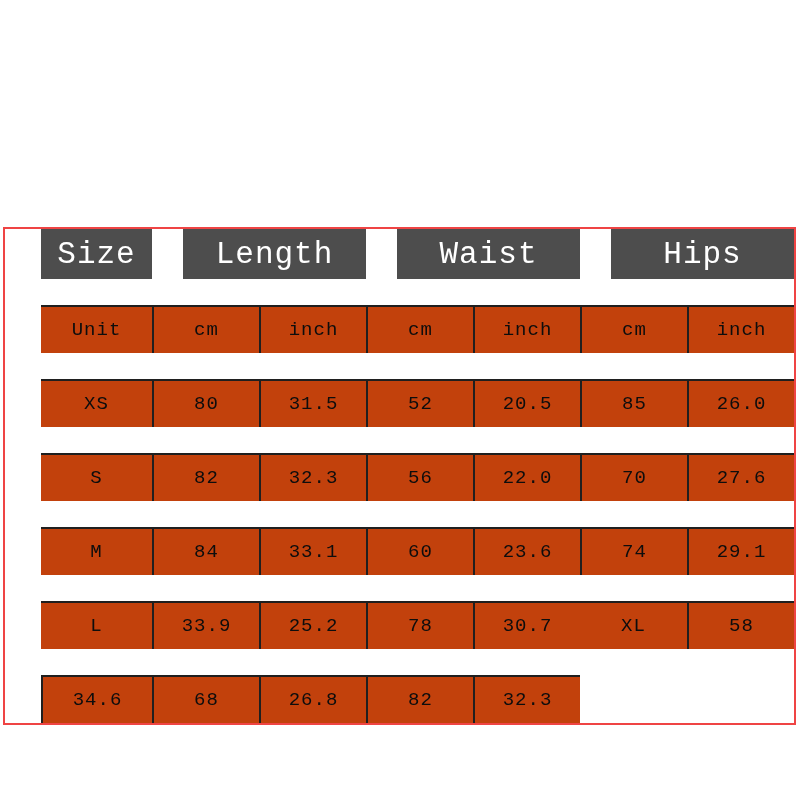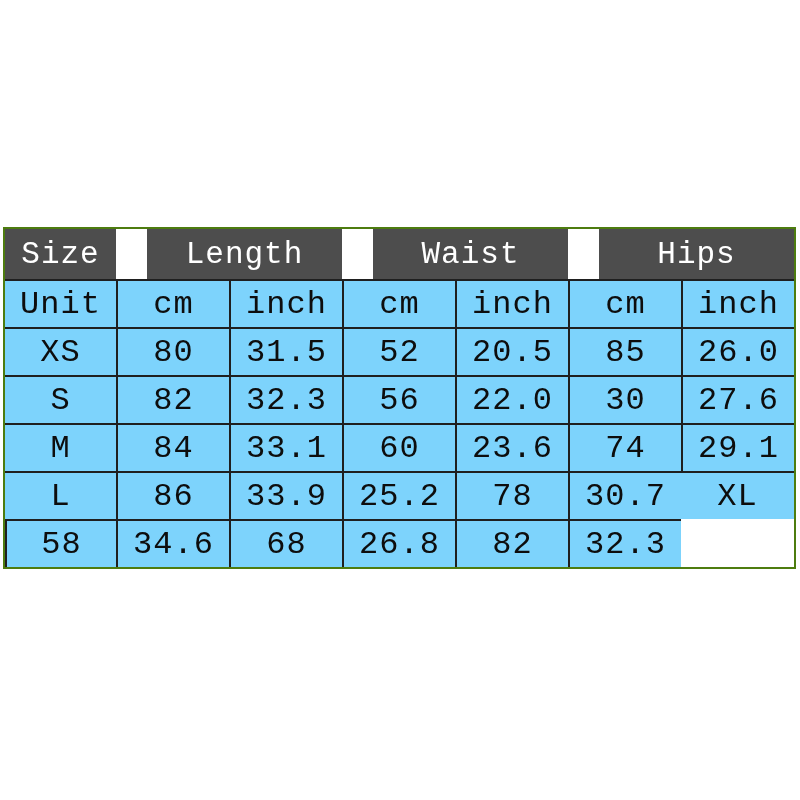--- a/index.html
+++ b/index.html
@@ -16,24 +16,25 @@
     height: 800px;
     background: #ffffff;
     overflow: hidden;
   }
   .size-table {
     position: absolute;
     left: 3px;
     top: 227px;
     width: 793px;
     box-sizing: border-box;
-    border: 2px solid #4d7c0f;
+    border: 2px solid #ef4444;
     display: grid;
     grid-template-columns: 111px repeat(6, 1fr);
     background: #ffffff;
+    padding-left: 36px;
   }
   .hcell {
     background: #4d4d4d;
     color: #ffffff;
     height: 50px;
     font-size: 31px;
     display: flex;
     align-items: center;
     justify-content: center;
     letter-spacing: 1px;
@@ -41,24 +42,25 @@
   }
   .hcell.span2 { grid-column: span 2; margin-left: 28px; }
   .hcell.sep { border-left: 3px solid #ffffff; }
   .bcell {
     height: 48px;
     box-sizing: border-box;
     border-top: 2px solid #1f1f1f;
     display: flex;
     align-items: center;
     justify-content: center;
-    font-size: 32px;
+    font-size: 19px;
     color: #0d0d0d;
-    background: #7dd3fc;
+    background: #c2410c;
     letter-spacing: 1px;
+    margin-top: 26px;
   }
   .bcell.sep { border-left: 2px solid #1f1f1f; }
 </style>
 </head>
 <body>
 
 <div class="canvas">
   <div class="size-table">
 
     <div class="hcell">Size</div>
@@ -80,33 +82,32 @@
     <div class="bcell sep">52</div>
     <div class="bcell sep">20.5</div>
     <div class="bcell sep">85</div>
     <div class="bcell sep">26.0</div>
 
     <div class="bcell">S</div>
     <div class="bcell sep">82</div>
     <div class="bcell sep">32.3</div>
     <div class="bcell sep">56</div>
     <div class="bcell sep">22.0</div>
-    <div class="bcell sep">30</div>
+    <div class="bcell sep">70</div>
     <div class="bcell sep">27.6</div>
 
     <div class="bcell">M</div>
     <div class="bcell sep">84</div>
     <div class="bcell sep">33.1</div>
     <div class="bcell sep">60</div>
     <div class="bcell sep">23.6</div>
     <div class="bcell sep">74</div>
     <div class="bcell sep">29.1</div>
 
     <div class="bcell">L</div>
-    <div class="bcell sep">86</div>
     <div class="bcell sep">33.9</div>
     <div class="bcell sep">25.2</div>
     <div class="bcell sep">78</div>
     <div class="bcell sep">30.7</div>
 
     <div class="bcell">XL</div>
     <div class="bcell sep">58</div>
     <div class="bcell sep">34.6</div>
     <div class="bcell sep">68</div>
     <div class="bcell sep">26.8</div>

